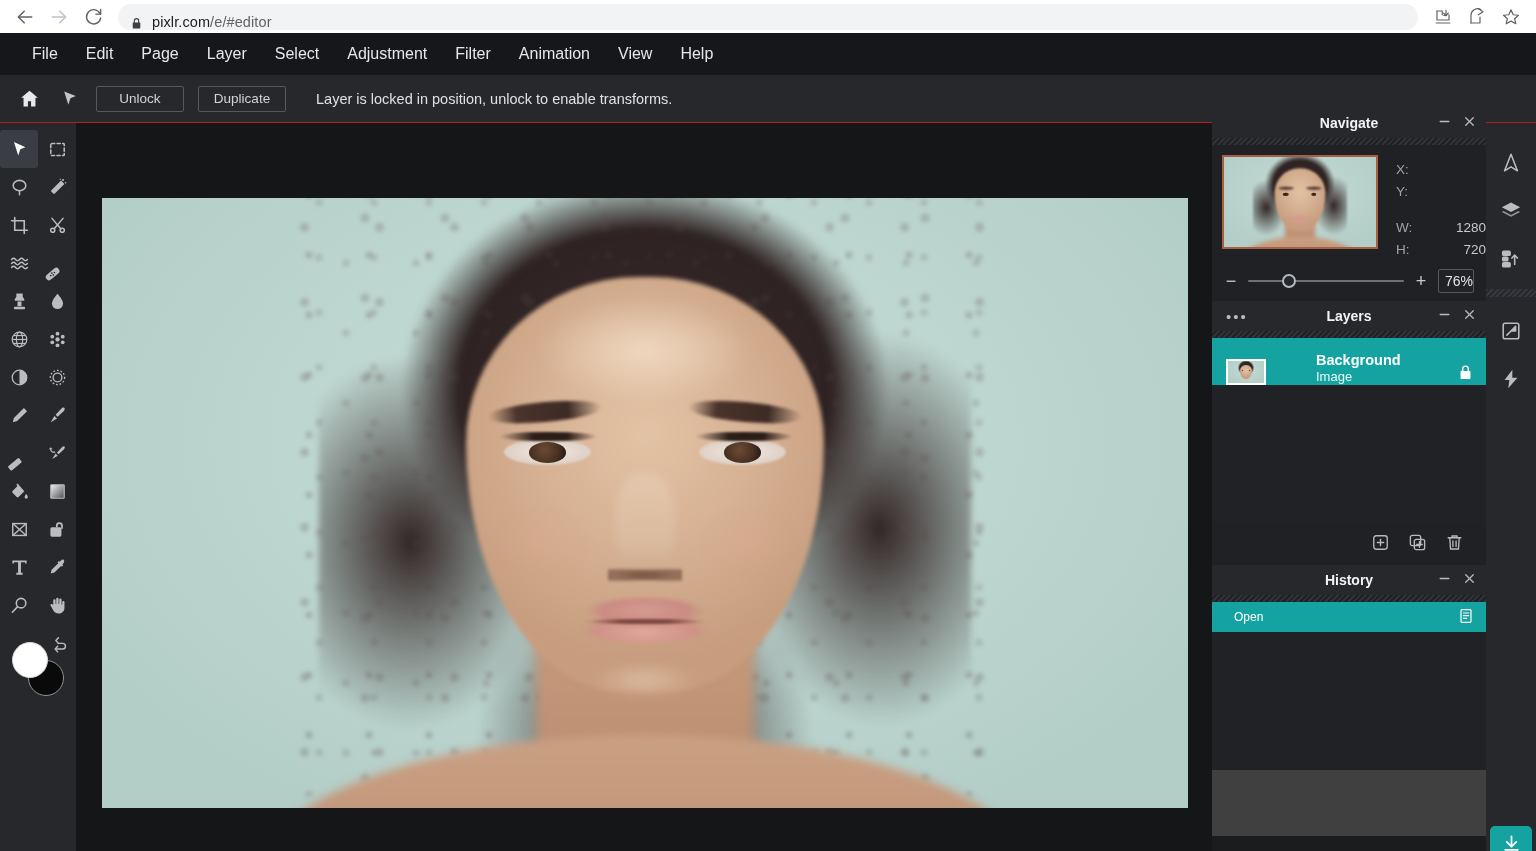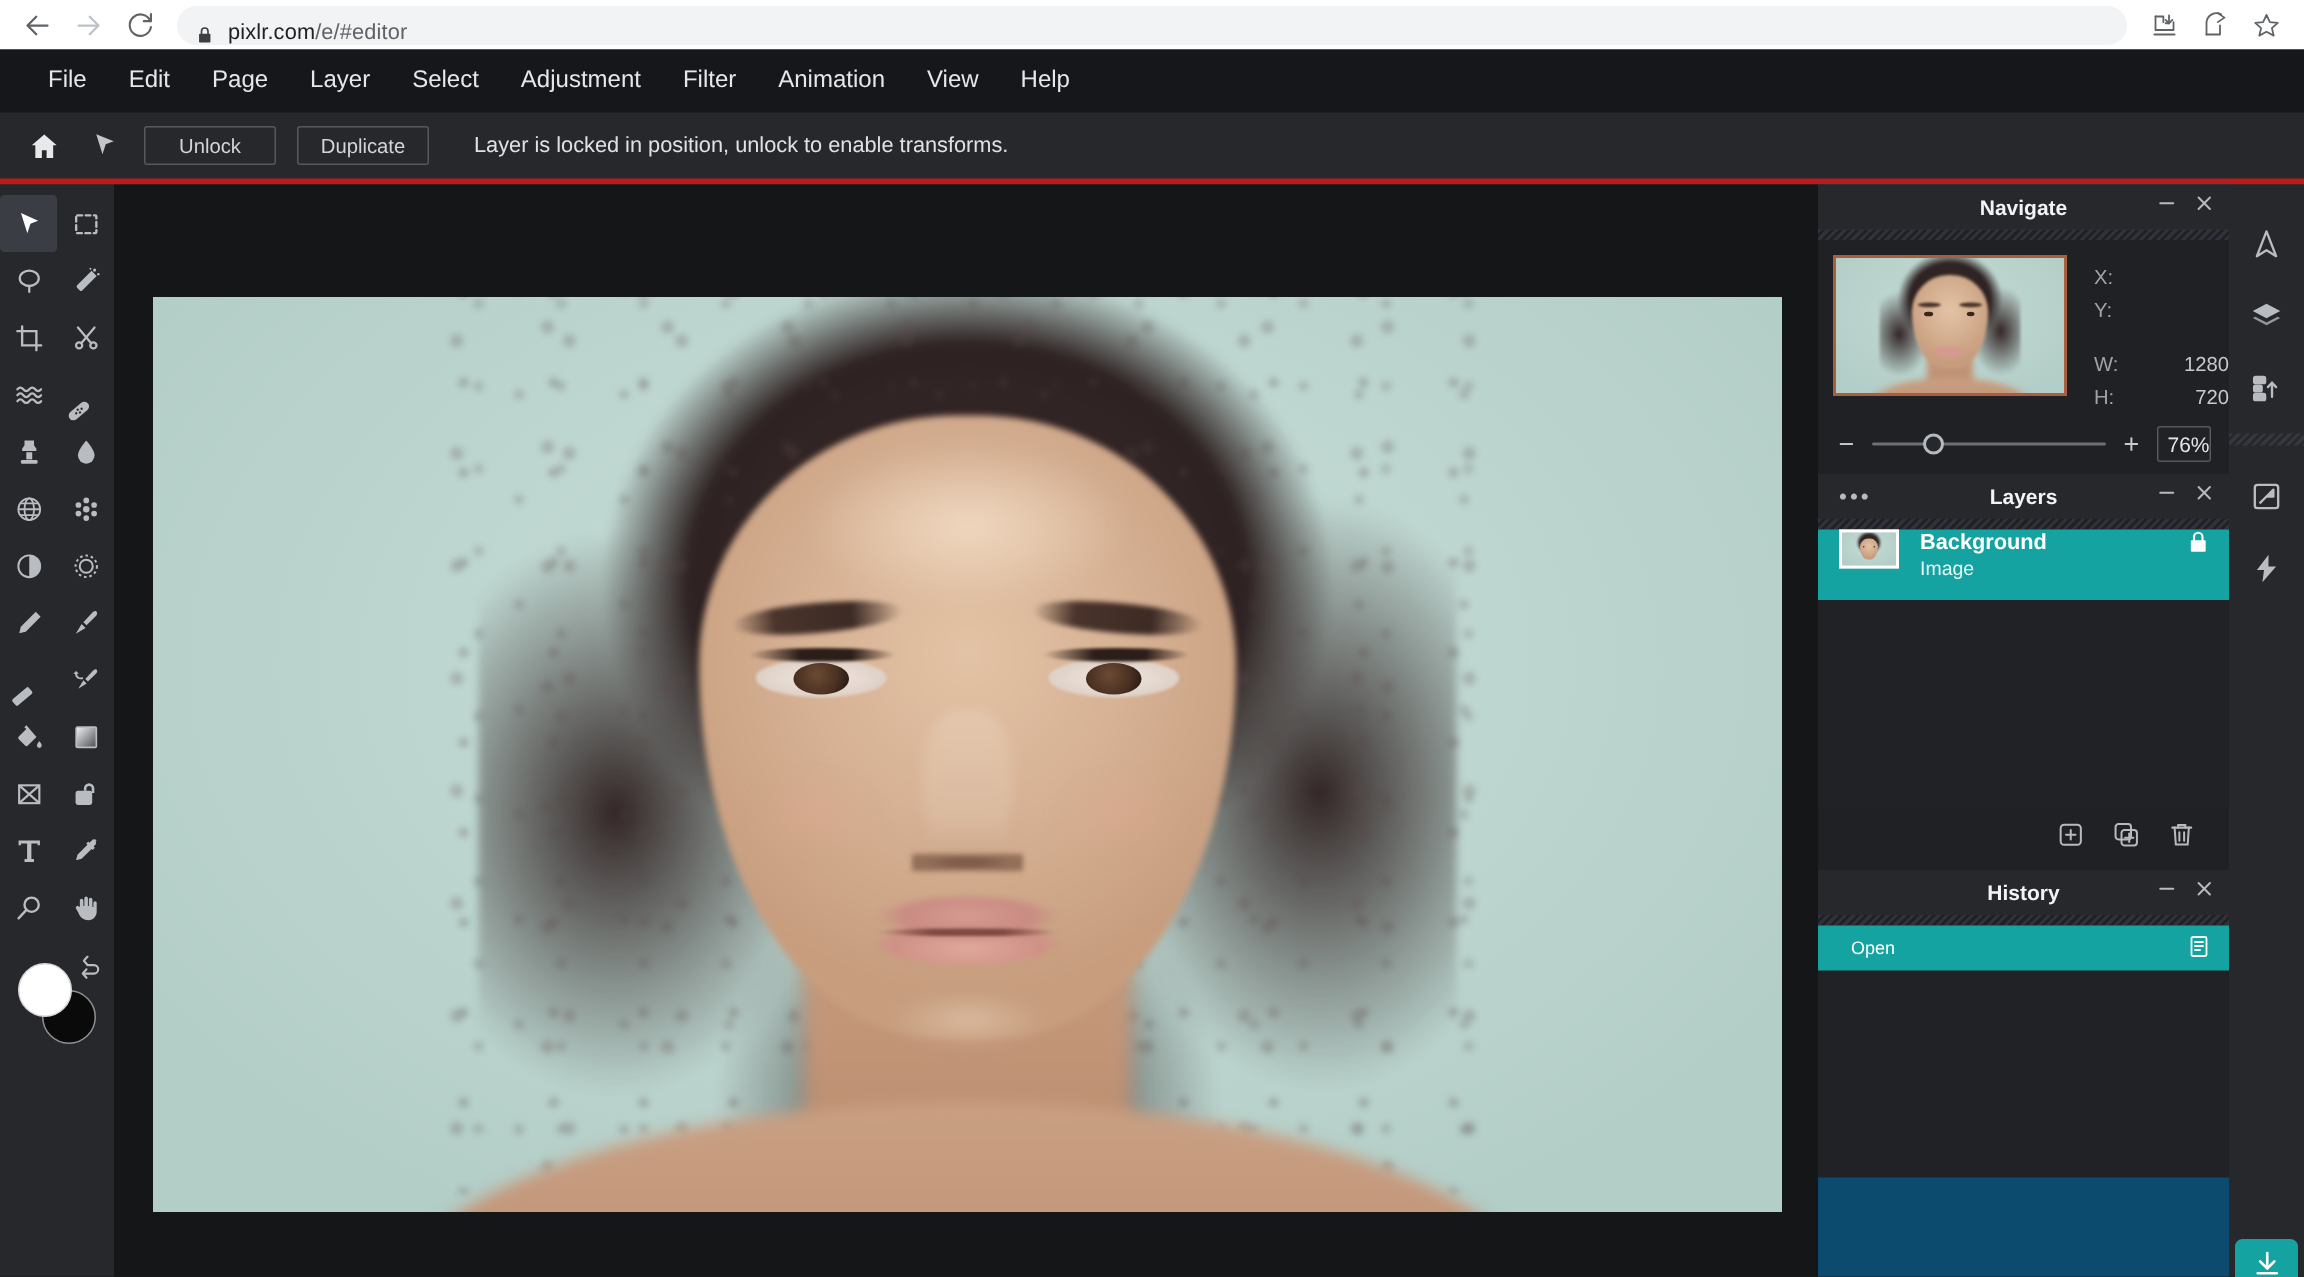--- a/index.html
+++ b/index.html
@@ -42,21 +42,21 @@
   }
   .menu-item {
     color:#e6e7e8; font-size:16px; padding:0 14px; height:42px;
     display:flex; align-items:center; cursor:default; white-space:nowrap;
   }
 
   
   #optionsbar {
     position:absolute; left:0; top:75px; width:1536px; height:48px;
     background:#26282c; display:flex; align-items:center; padding-left:8px;
-    border-bottom:4px solid #b91c1c;
+    border-bottom:1px solid #b91c1c;
   }
   #home-btn {
     width:42px; height:42px; display:flex; align-items:center; justify-content:center;
     color:#e8e9ea;
   }
   #tool-indicator {
     width:40px; height:42px; display:flex; align-items:center; justify-content:center;
     color:#c3c5c8; margin-right:6px;
   }
   .bar-btn {
@@ -216,22 +216,22 @@
     background: radial-gradient(ellipse at center, rgba(240,218,196,.5), rgba(240,218,196,0) 70%);
     filter: blur(6px);
   }
   #ph-cheek-l { left:36.5%; top:52%; width:8%; height:9%;
     background: radial-gradient(ellipse at center, rgba(225,168,145,.35), rgba(225,168,145,0) 72%); filter: blur(7px); }
   #ph-cheek-r { left:55.5%; top:52%; width:8%; height:9%;
     background: radial-gradient(ellipse at center, rgba(225,168,145,.35), rgba(225,168,145,0) 72%); filter: blur(7px); }
 
   
   #right-panels {
-    position:absolute; left:1212px; top:123px; width:274px; height:728px;
-    background:#0c4a6e;
+    position:absolute; left:1212px; top:108px; width:274px; height:728px;
+    background:#404040;
   }
   .panel-head {
     position:relative; height:30px; background:#26282c;
     display:flex; align-items:center; justify-content:center;
   }
   .panel-title { color:#f2f3f4; font-size:14px; font-weight:bold; }
   .panel-head-actions {
     position:absolute; right:10px; top:0; height:30px;
     display:flex; align-items:center; gap:12px; color:#b8babe;
   }
@@ -264,22 +264,22 @@
   }
   #zoom-value {
     width:36px; height:24px; border:1px solid #55585e; border-radius:2px;
     background:#202226; color:#e4e5e7; font-size:14px;
     display:flex; align-items:center; padding-left:6px;
   }
 
   
   #layers-list { height:185px; background:#202226; }
   .layer-row {
-    height:47px; display:flex; align-items:flex-start; padding:0 12px 0 14px;
-    background:#14a3a0; color:#ffffff;
+    height:47px; display:flex; align-items:flex-end; padding:0 12px 0 14px;
+    background:#14a3a0; color:#ffffff;gap:36px;
   }
   .layer-thumb {
     width:40px; height:26px; border:2px solid #ffffff; overflow:hidden;
     position:relative; flex:0 0 auto; background:#bcd5cf;
   }
   .layer-thumb .thumb-photo { position:absolute; inset:0; }
   .layer-labels { margin-left:14px; flex:1; line-height:1.25; }
   .layer-name { font-size:14.5px; font-weight:bold; color:#ffffff; }
   .layer-type { font-size:13px; color:#eafafa; }
   .layer-lock { color:#ffffff; }

